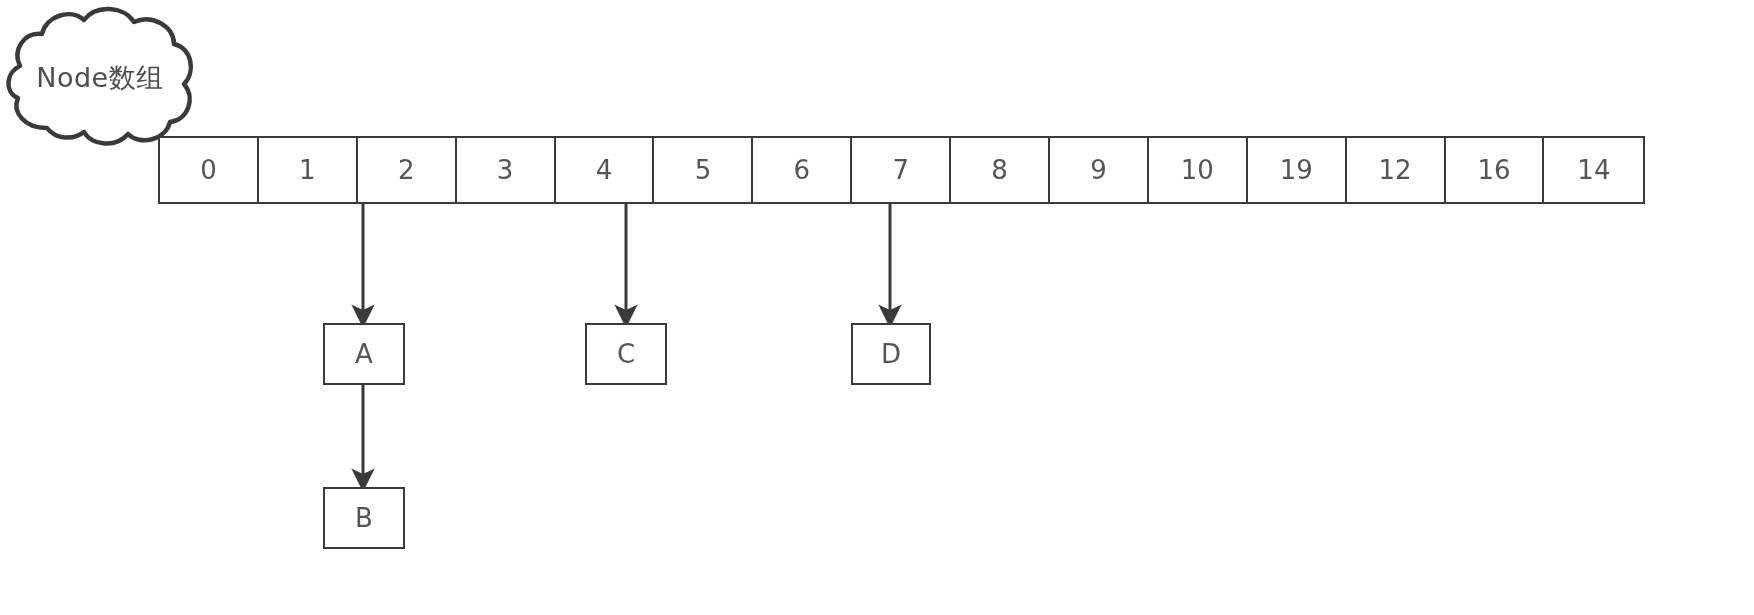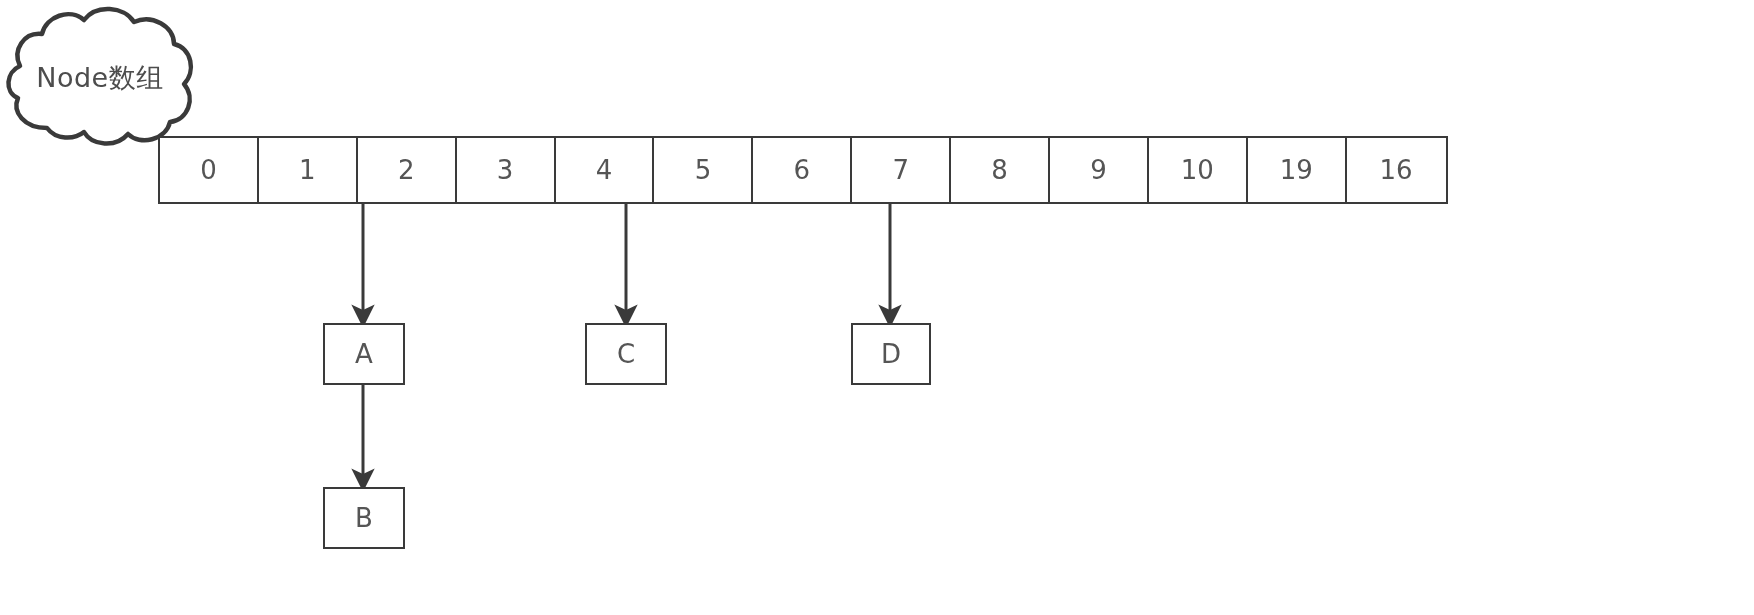--- a/index.html
+++ b/index.html
@@ -125,21 +125,23 @@
     <div class="array-cell">2</div>
     <div class="array-cell">3</div>
     <div class="array-cell">4</div>
     <div class="array-cell">5</div>
     <div class="array-cell">6</div>
     <div class="array-cell">7</div>
     <div class="array-cell">8</div>
     <div class="array-cell">9</div>
     <div class="array-cell">10</div>
     <div class="array-cell">19</div>
+    <div class="array-cell">12</div>
     <div class="array-cell">16</div>
+    <div class="array-cell">14</div>
   </div>
 
   <div class="node-box" id="box-a">A</div>
   <div class="node-box" id="box-b">B</div>
   <div class="node-box" id="box-c">C</div>
   <div class="node-box" id="box-d">D</div>
 
 </div>
 
 </body></html>

